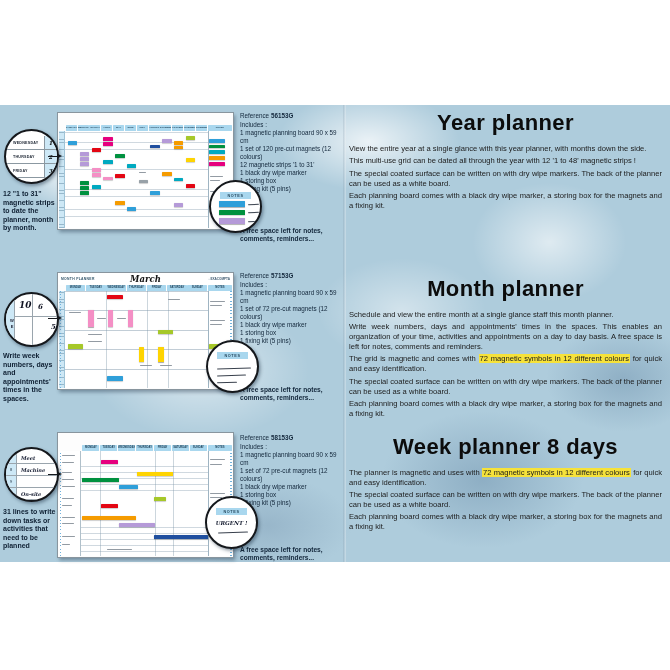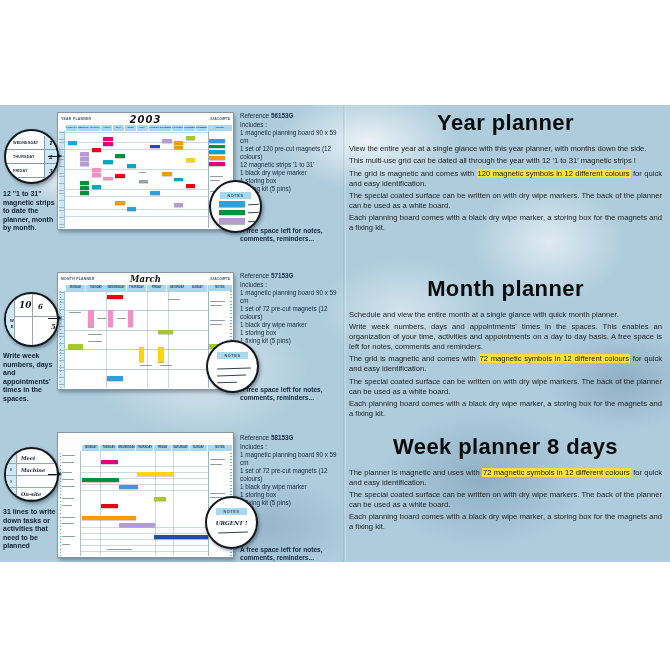--- a/index.html
+++ b/index.html
@@ -94,25 +94,20 @@
 .hl{background:#f6e23a;padding:0 1px}
 </style>
 </head>
 <body>
 
 <div id="page">
   <div id="band"></div>
   <div id="fold"></div>
 
   <div class="board" id="board-year" style="left:57px;top:112px;height:118px">
-    <div class="b-head">
-      <span class="b-corner">YEAR PLANNER</span>
-      <span class="b-title t-marker">2003</span>
-      <span class="b-brand">EXACOMPTA</span>
-    </div>
     <div class="b-cols cols-year" id="cols-year">
         <div class="spacer"></div>
         <div class="b-col-cell">
           <span>JANUARY</span>
         </div>
         <div class="b-col-cell">
           <span>FEBRUARY</span>
         </div>
         <div class="b-col-cell">
           <span>MARCH</span>
@@ -233,22 +228,21 @@
         <div class="ref-item">1 black dry wipe marker</div>
         <div class="ref-item">1 storing box</div>
         <div class="ref-item">1 fixing kit (5 pins)</div>
       </div>
   </div>
   <div class="free-note" style="left:240px;top:227px">A free space left for notes, comments, reminders...</div>
   <div class="article" style="top:110px">
     <div class="art-title">Year planner</div>
     <div id="paras-year">
         <p class="para"><span>View the entire year at a single glance with this year planner, with months down the side.</span></p>
-        <p class="para"><span>This multi-use grid can be dated all through the year with 12 '1 to 31' magnetic strips !</span></p>
-        <p class="para"><span>The grid is magnetic and comes with </span><span class="hl">120 magnetic symbols in 12 different colours</span><span> for quick and easy identification.</span></p>
+        <p class="para"><span>This multi-use grid can be dated all through the year with 12 '1 to 48' magnetic strips !</span></p>
         <p class="para"><span>The special coated surface can be written on with dry wipe markers. The back of the planner can be used as a white board.</span></p>
         <p class="para"><span>Each planning board comes with a black dry wipe marker, a storing box for the magnets and a fixing kit.</span></p>
       </div>
   </div>
 
   <div class="board" id="board-month" style="left:57px;top:272px;height:118px">
     <div class="b-head">
       <span class="b-corner">MONTH PLANNER</span>
       <span class="b-title t-script">March</span>
       <span class="b-brand">EXACOMPTA</span>
@@ -335,21 +329,21 @@
         <div class="ref-item">1 set of 72 pre-cut magnets (12 colours)</div>
         <div class="ref-item">1 black dry wipe marker</div>
         <div class="ref-item">1 storing box</div>
         <div class="ref-item">1 fixing kit (5 pins)</div>
       </div>
   </div>
   <div class="free-note" style="left:240px;top:386px">A free space left for notes, comments, reminders...</div>
   <div class="article" style="top:276px">
     <div class="art-title">Month planner</div>
     <div id="paras-month">
-        <p class="para"><span>Schedule and view the entire month at a single glance with quick month planner.</span></p>
+        <p class="para"><span>Schedule and view the entire month at a single glance staff this month planner.</span></p>
         <p class="para"><span>Write week numbers, days and appointments' times in the spaces. This enables an organization of your time, activities and appointments on a day to day basis. A free space is left for notes, comments and reminders.</span></p>
         <p class="para"><span>The grid is magnetic and comes with </span><span class="hl">72 magnetic symbols in 12 different colours</span><span> for quick and easy identification.</span></p>
         <p class="para"><span>The special coated surface can be written on with dry wipe markers. The back of the planner can be used as a white board.</span></p>
         <p class="para"><span>Each planning board comes with a black dry wipe marker, a storing box for the magnets and a fixing kit.</span></p>
       </div>
   </div>
 
   <div class="board" id="board-week" style="left:57px;top:432px;height:126px">
     <div class="b-cols cols-week" id="cols-week">
         <div class="spacer wide"></div>

